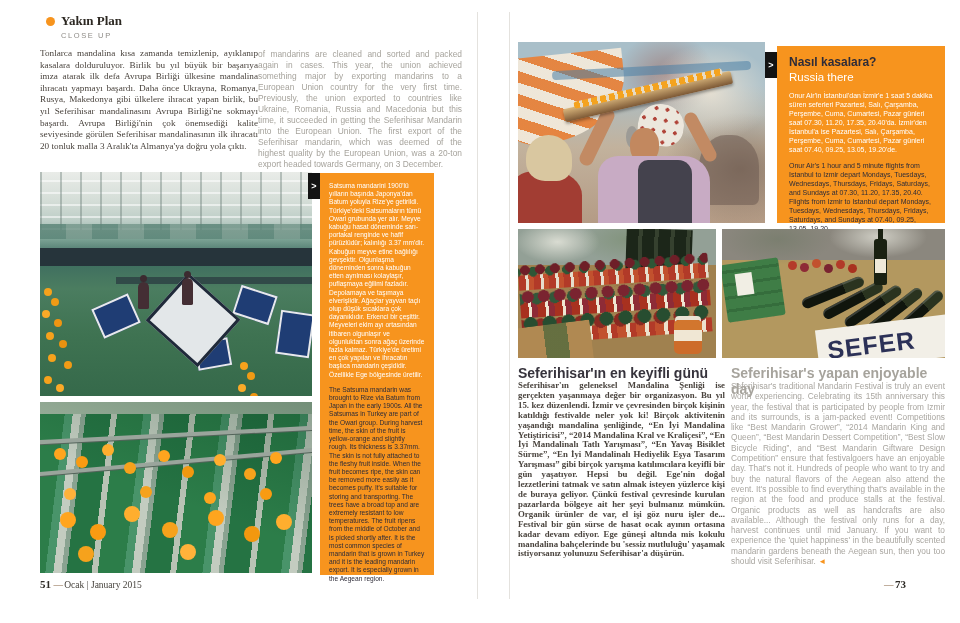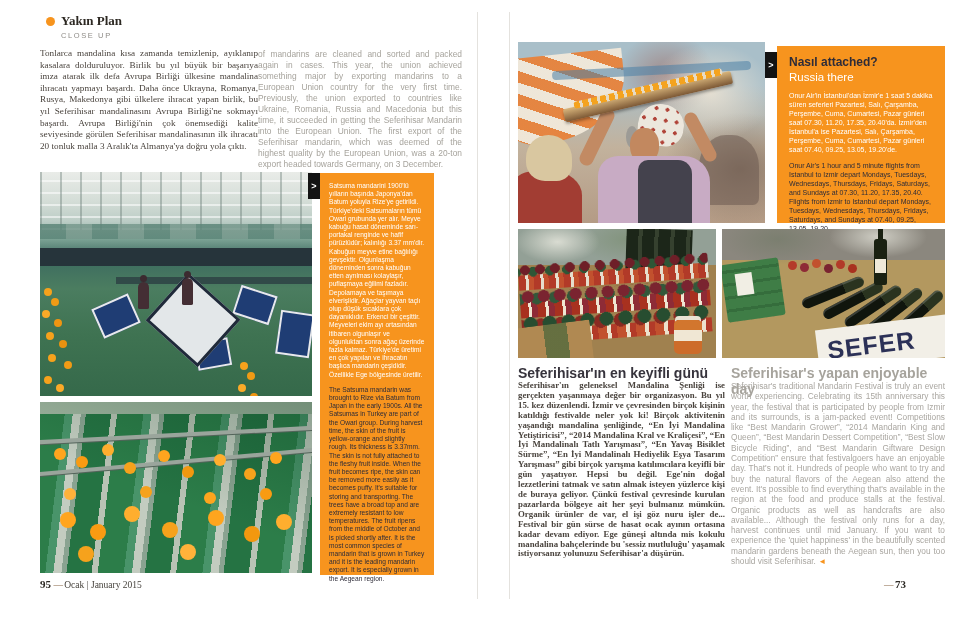--- a/index.html
+++ b/index.html
@@ -203,21 +203,21 @@
     <div class="cv-oranges big" style="left:20px;top:110px"></div>
   </div>
 
   <div class="obox" id="satsuma-box">
     <div class="tab" style="top:0">&gt;</div>
     <p class="box-p">Satsuma mandarini 1900'lü yılların başında Japonya'dan Batum yoluyla Rize'ye getirildi. Türkiye'deki Satsumaların tümü Owari grubunda yer alır. Meyve kabuğu hasat döneminde sarı-portakal renginde ve hafif pürüzlüdür; kalınlığı 3.37 mm'dir. Kabuğun meyve etine bağlılığı gevşektir. Olgunlaşma döneminden sonra kabuğun etten ayrılması kolaylaşır, puflaşmaya eğilimi fazladır. Depolamaya ve taşımaya elverişlidir. Ağaçlar yayvan taçlı olup düşük sıcaklara çok dayanıklıdır. Erkenci bir çeşittir. Meyveleri ekim ayı ortasından itibaren olgunlaşır ve olgunluktan sonra ağaç üzerinde fazla kalmaz. Türkiye'de üretimi en çok yapılan ve ihracatın başlıca mandarin çeşididir. Özellikle Ege bölgesinde üretilir.</p>
     <p class="box-p dark">The Satsuma mandarin was brought to Rize via Batum from Japan in the early 1900s. All the Satsumas in Turkey are part of the Owari group. During harvest time, the skin of the fruit is yellow-orange and slightly rough. Its thickness is 3.37mm. The skin is not fully attached to the fleshy fruit inside. When the fruit becomes ripe, the skin can be removed more easily as it becomes puffy. It's suitable for storing and transporting. The trees have a broad top and are extremely resistant to low temperatures. The fruit ripens from the middle of October and is picked shortly after. It is the most common species of mandarin that is grown in Turkey and it is the leading mandarin export. It is especially grown in the Aegean region.</p>
   </div>
 
   <div class="folio" id="footer-left">
-    <b>95</b>
+    <b>51</b>
     <span class="dash">—</span>
     <span>Ocak | January 2015</span>
   </div>
 
   <div class="photo" id="photo-man">
     <div class="awning"></div>
     <div class="blue-rail"></div>
     <div class="person-red"></div>
     <div class="hair-blonde"></div>
     <div class="crowd"></div>
@@ -227,21 +227,21 @@
     <div class="tray-fruit"></div>
     <div class="scarf"></div>
     <div class="hair-gray"></div>
     <div class="face"></div>
     <div class="shirt"></div>
     <div class="vest"></div>
   </div>
 
   <div class="obox" id="gt-box">
     <div class="tab" style="top:6px">&gt;</div>
-    <p class="box-title">Nasıl attached?</p>
+    <p class="box-title">Nasıl kasalara?</p>
     <p class="box-sub">Russia there</p>
     <p class="box-p">Onur Air'in İstanbul'dan İzmir'e 1 saat 5 dakika süren seferleri Pazartesi, Salı, Çarşamba, Perşembe, Cuma, Cumartesi, Pazar günleri saat 07.30, 11.20, 17.35, 20.40'da. İzmir'den İstanbul'a ise Pazartesi, Salı, Çarşamba, Perşembe, Cuma, Cumartesi, Pazar günleri saat 07.40, 09.25, 13.05, 19.20'de.</p>
     <p class="box-p dark">Onur Air's 1 hour and 5 minute flights from Istanbul to Izmir depart Mondays, Tuesdays, Wednesdays, Thursdays, Fridays, Saturdays, and Sundays at 07.30, 11.20, 17.35, 20.40. Flights from Izmir to Istanbul depart Mondays, Tuesdays, Wednesdays, Thursdays, Fridays, Saturdays, and Sundays at 07.40, 09.25, 13.05, 19.20.</p>
   </div>
 
   <div class="photo" id="photo-jars">
     <div class="jar-bottles"></div>
     <div class="jarfield">
       <div class="jr jr1"></div>
       <div class="jr jr2"></div>

